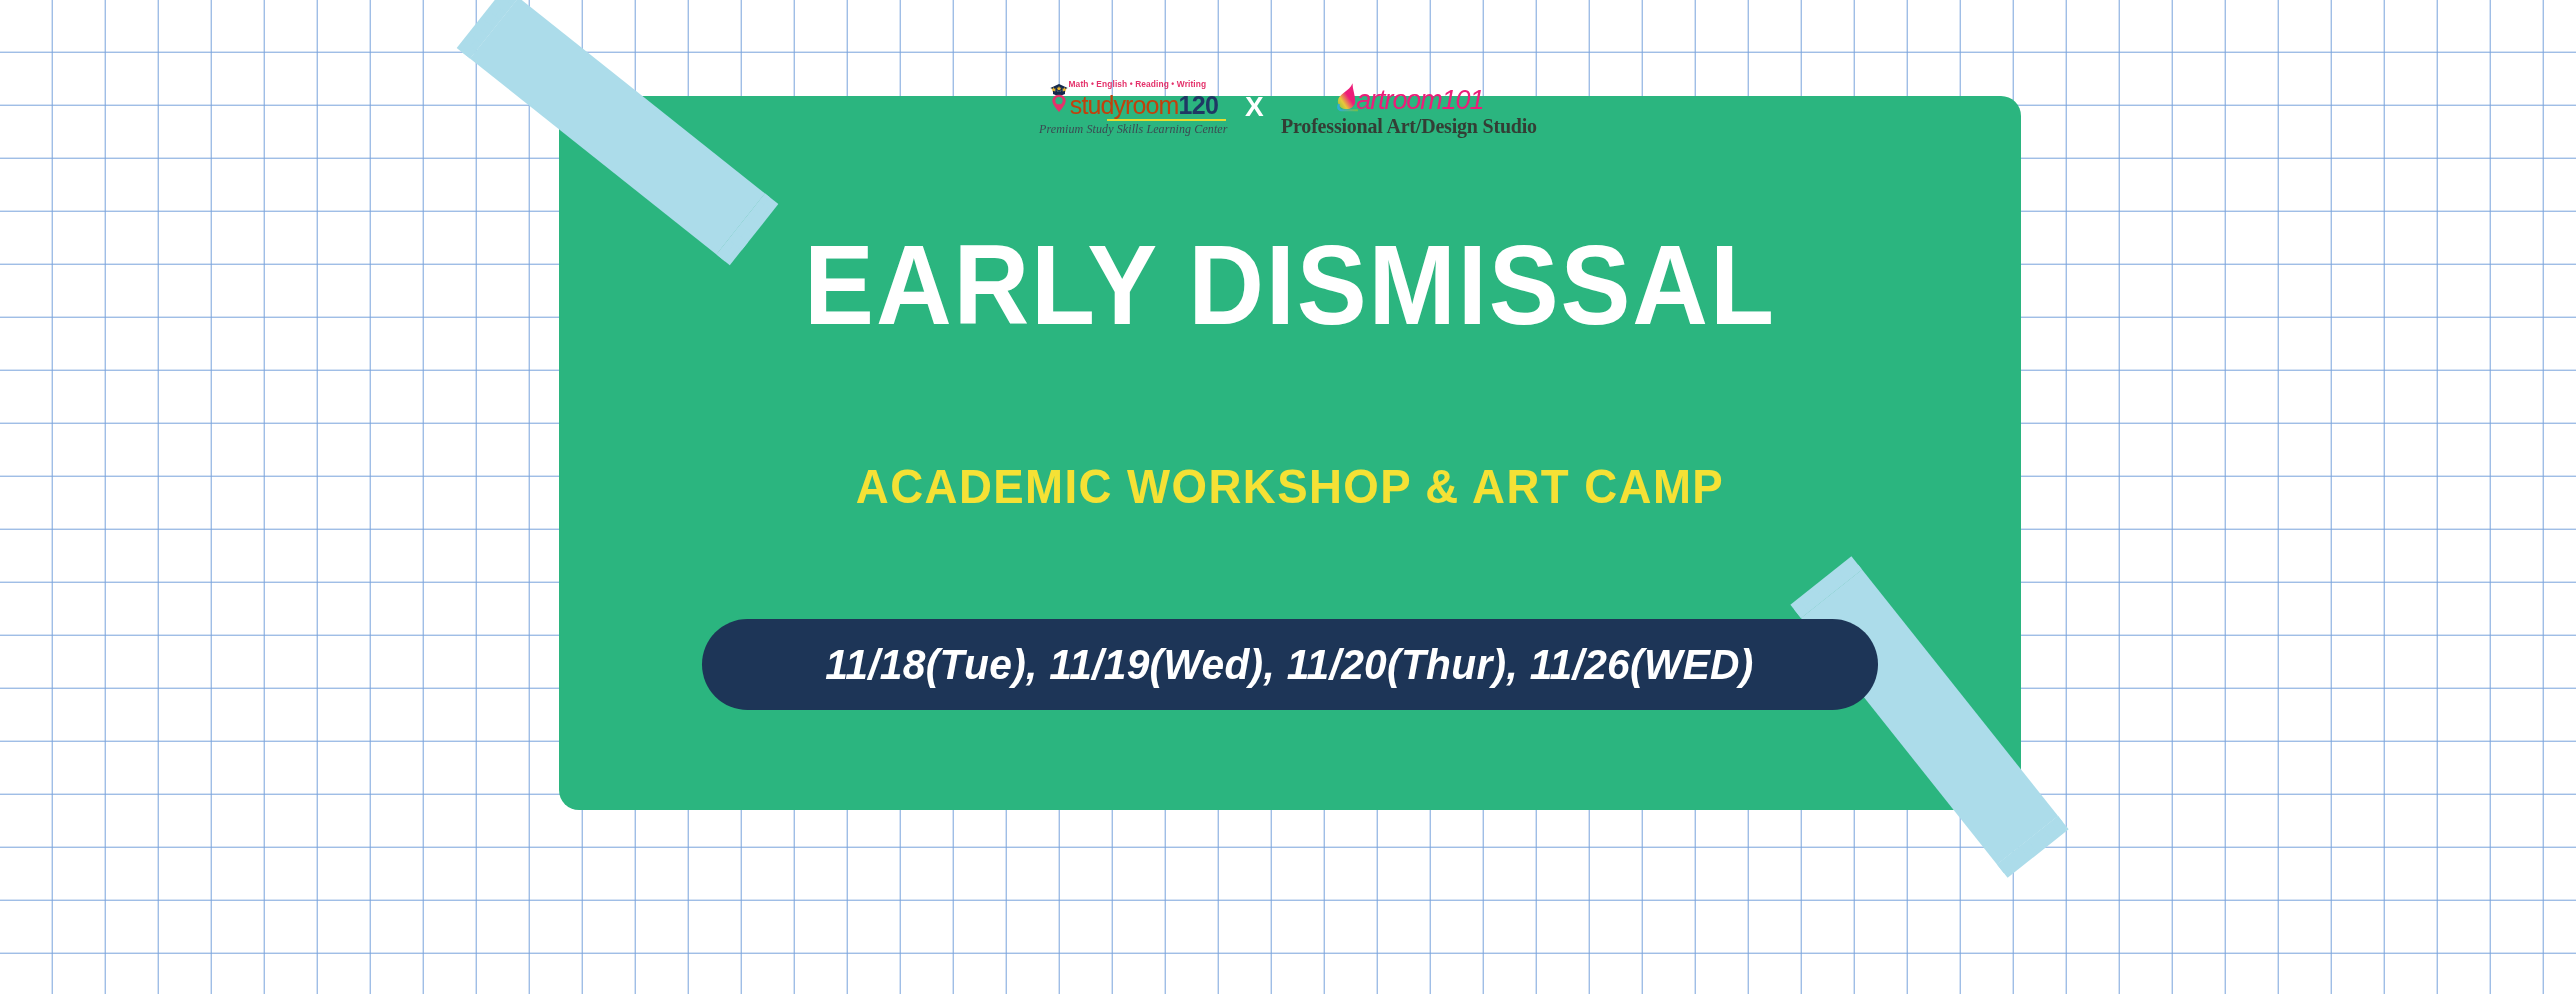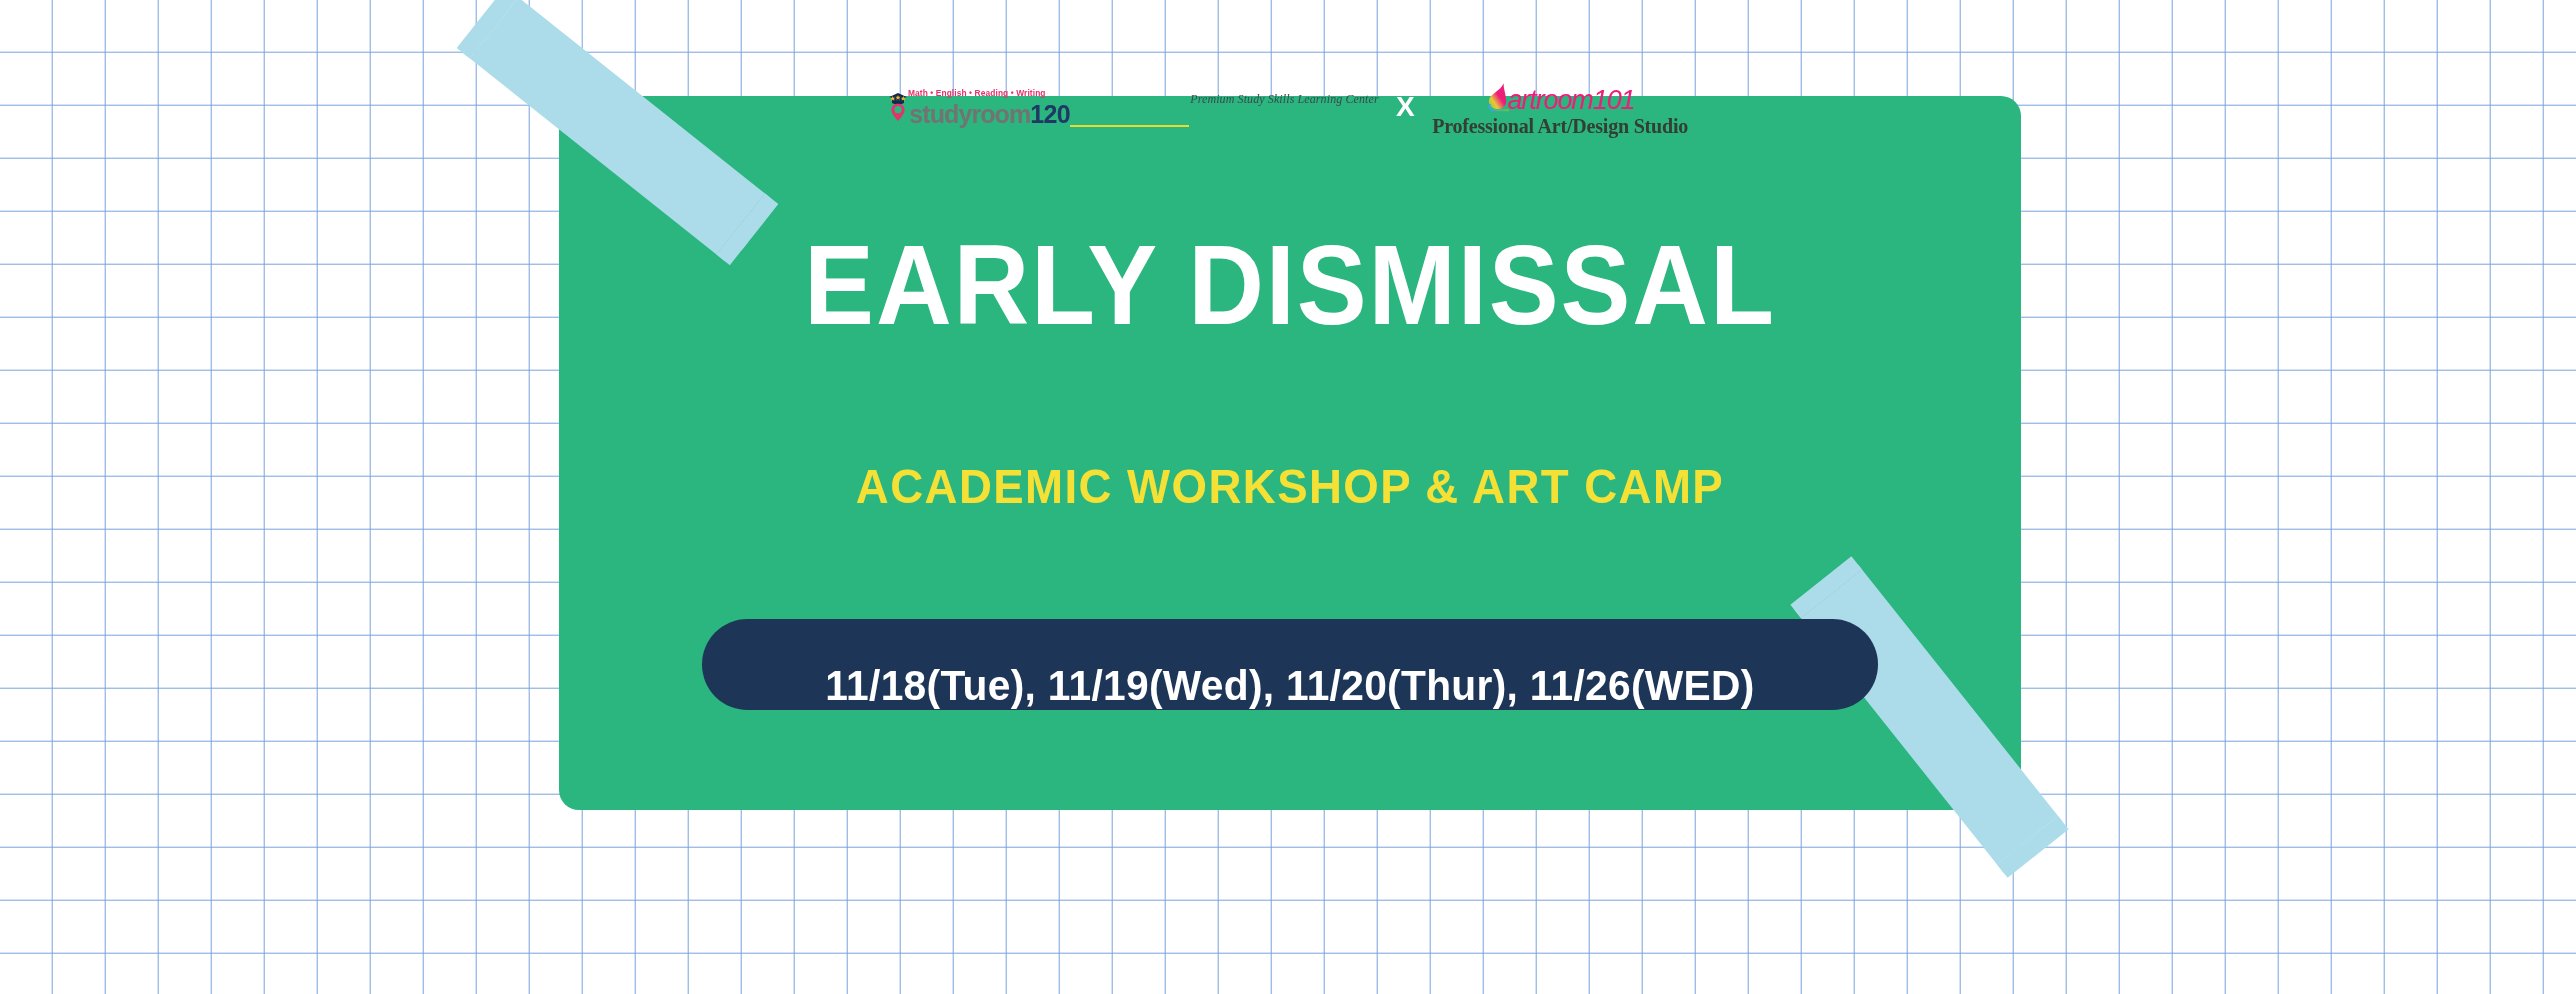--- a/index.html
+++ b/index.html
@@ -93,44 +93,44 @@
     align-items: center;
     justify-content: center;
     gap: 17.4px;
     z-index: 6;
   }
 
   
   #logo-studyroom {
     position: relative;
     display: flex;
-    flex-direction: row;
-    align-items: flex-start;
+    flex-direction: column;
+    align-items: center;
     line-height: 1;
   }
   .sr-main {
     display: flex;
     align-items: flex-end;
     position: relative;
   }
   .sr-capicon { position: relative; width: 20px; height: 36px; margin-right: 1.3px; }
   .sr-caplabel {
     position: absolute;
     left: 20px;
     top: -2px;
     font-size: 8.4px;
     font-weight: bold;
     color: #E4326B;
     letter-spacing: 0.1px;
     white-space: nowrap;
   }
   .sr-word {
     font-size: 25px;
-    font-weight: bold;
-    color: #737373;
+    font-weight: normal;
+    color: #c2410c;
     letter-spacing: -0.9px;
     margin-top: 10.7px;
   }
   .sr-101 {
     font-size: 25px;
     font-weight: bold;
     color: #1F3864;
     letter-spacing: -0.7px;
     margin-top: 10.7px;
   }
@@ -223,23 +223,24 @@
   
   #date-pill {
     position: absolute;
     left: 702px;
     top: 619px;
     width: 1176px;
     height: 91px;
     background: #1D3557;
     border-radius: 46px;
     display: flex;
-    align-items: flex-end;
+    align-items: center;
     justify-content: center;
     z-index: 6;
+    font-style: italic;
   }
   #date-text {
     color: #FFFFFF;
     font-size: 42px;
     font-weight: bold;
     letter-spacing: 0.3px;
     white-space: nowrap;
     transform: scaleX(0.97);
   }
 </style>

